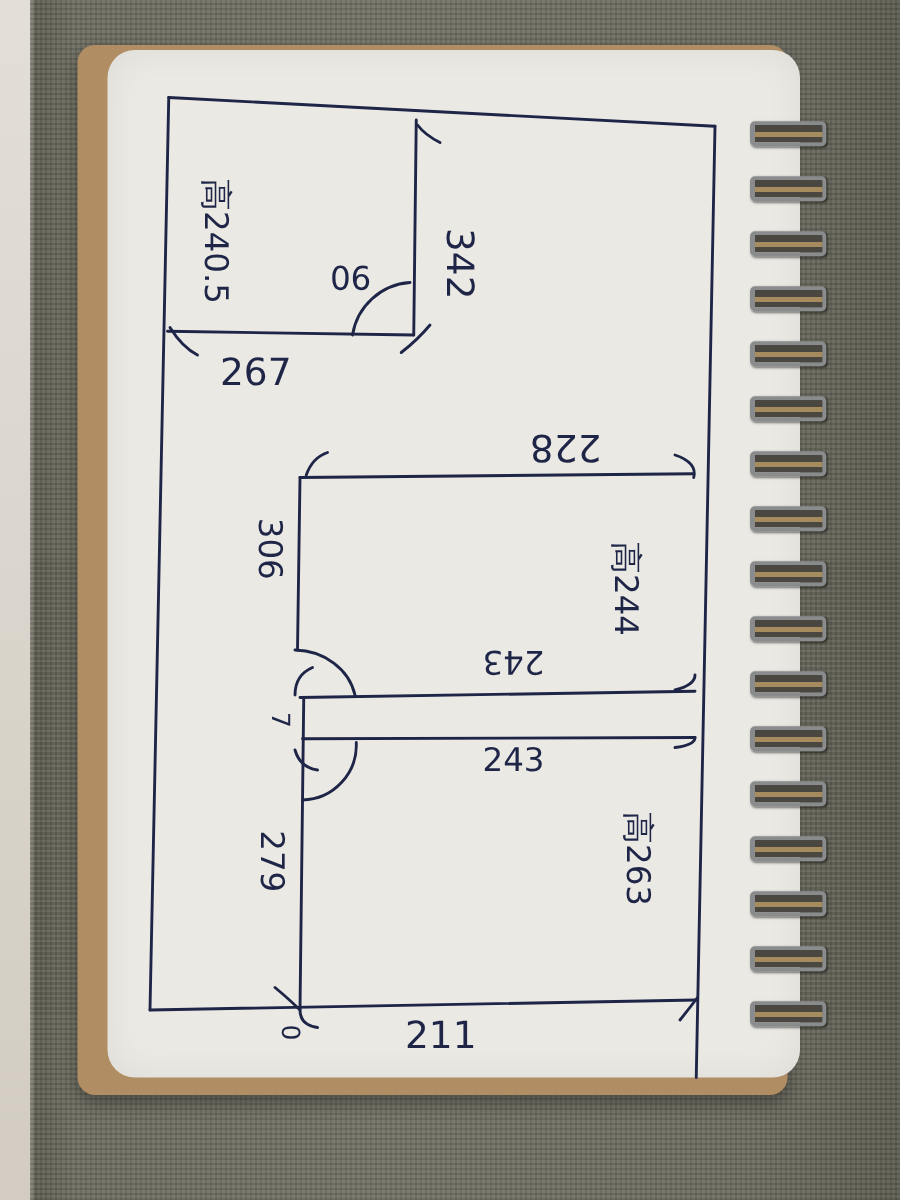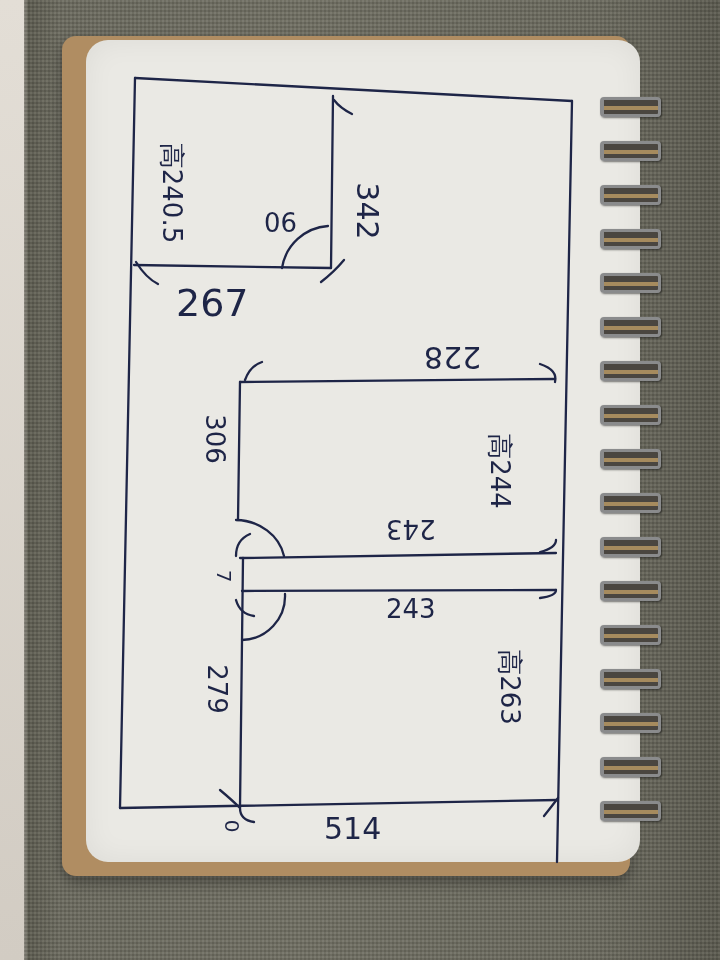--- a/index.html
+++ b/index.html
@@ -99,28 +99,28 @@
   <path d="M236 556 Q236 540 250 534"></path>
   <path d="M236 600 Q240 614 254 616"></path>
   <path d="M540 552 Q556 548 556 540"></path>
   <path d="M540 598 Q556 596 556 590"></path>
 
   <path d="M220 790 Q232 800 240 808 Q240 820 254 822"></path>
   <path d="M544 816 Q552 806 558 798"></path>
 </svg>
 
 <div class="lbl rot90" style="left:122px; top:180px;">高240.5</div>
-<div class="lbl" style="left:176px; top:284px; font-size:38px;">267</div>
+<div class="lbl" style="left:176px; top:284px; font-size:30px;">267</div>
 <div class="lbl rot90" style="left:338px; top:196px; font-size:30px;">342</div>
 <div class="lbl rot180" style="left:264px; top:208px;">90</div>
 
 <div class="lbl rot180" style="left:424px; top:342px; font-size:30px;">228</div>
 <div class="lbl rot90" style="left:190px; top:426px;">306</div>
 <div class="lbl rot90" style="left:462px; top:458px;">高244</div>
 <div class="lbl rot180" style="left:386px; top:516px;">243</div>
 
 <div class="lbl rot90" style="left:218px; top:566px; font-size:20px;">7</div>
 <div class="lbl" style="left:386px; top:596px;">243</div>
 
 <div class="lbl rot90" style="left:192px; top:676px;">279</div>
 <div class="lbl rot90" style="left:472px; top:674px;">高263</div>
-<div class="lbl" style="left:324px; top:814px; font-size:30px;">514</div>
+<div class="lbl" style="left:324px; top:814px; font-size:30px;">211</div>
 <div class="lbl rot90" style="left:226px; top:816px; font-size:20px;">0</div>
 
 </body></html>

